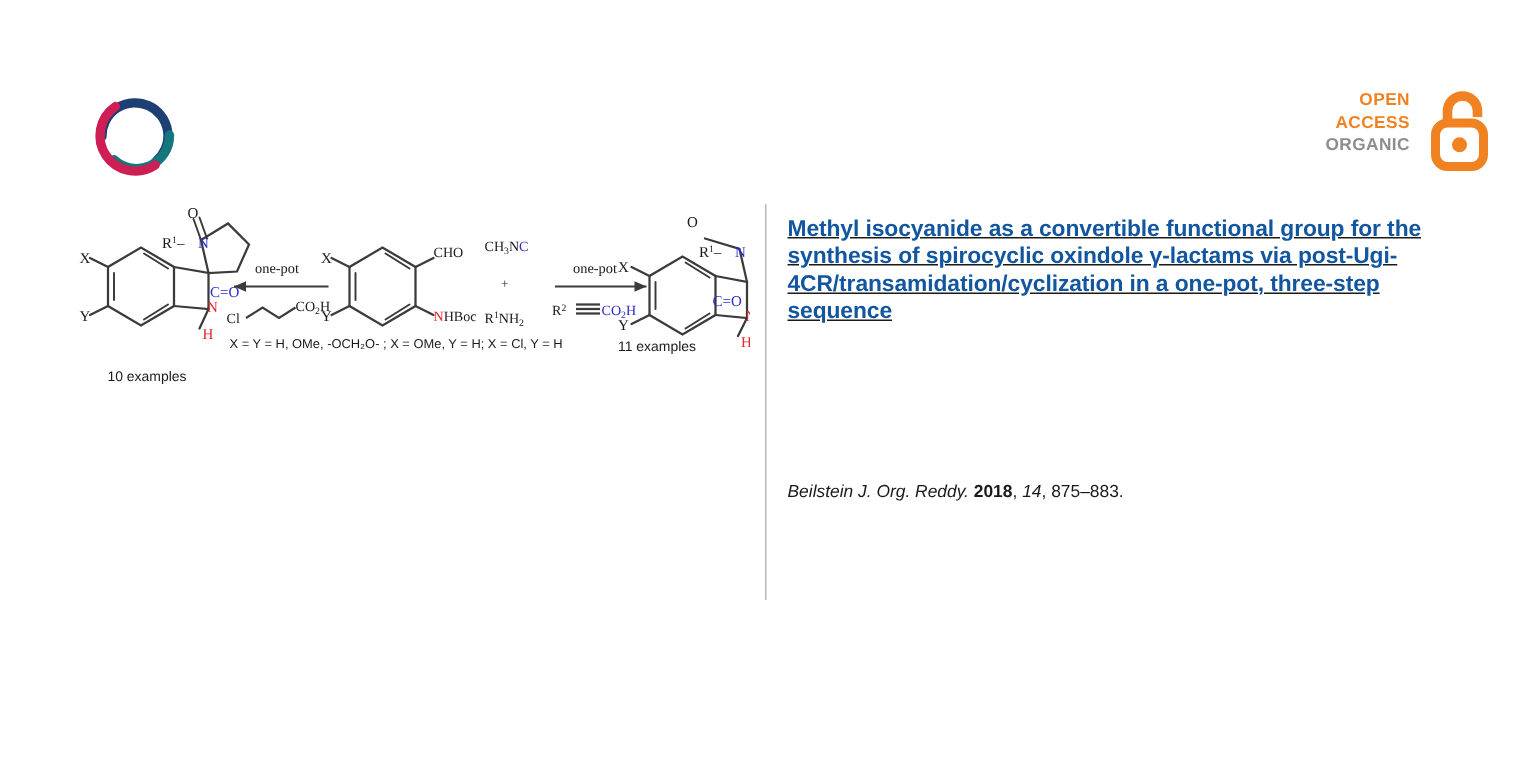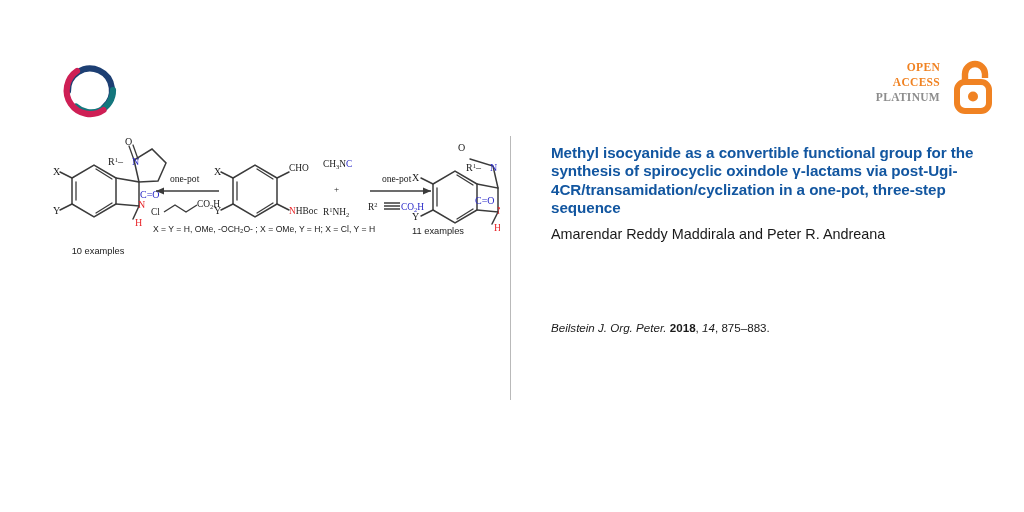--- a/index.html
+++ b/index.html
@@ -14,21 +14,21 @@
   .masthead{position:absolute;left:0;top:0;width:1024px;height:132px;}
   .logo-mark{position:absolute;left:56px;top:57px;width:68px;height:68px;}
   .logo-word{
     position:absolute;left:133px;top:69px;
     font-size:27.5px;letter-spacing:-0.2px;white-space:nowrap;
     color:#1b3a63;
   }
   .logo-word .b{font-weight:bold;color:#16325c;}
   .logo-word .rest{font-weight:normal;color:#2b4d72;}
 
-  .oa-badge{position:absolute;left:888px;top:58px;width:110px;height:62px;font-family:Liberation Serif, serif;}
+  .oa-badge{position:absolute;left:888px;top:58px;width:110px;height:62px;}
   .oa-text{position:absolute;right:58px;top:2px;text-align:right;line-height:15px;}
   .oa-text div{font-size:11.5px;font-weight:bold;letter-spacing:.3px;}
   .oa-open{color:#f08222;}
   .oa-access{color:#f08222;}
   .oa-platinum{color:#8d8d8d;}
   .oa-lock{position:absolute;right:0;top:0;width:46px;height:56px;}
 
   
   .vrule{position:absolute;left:510px;top:136px;width:1px;height:264px;background:#b9b9b9;}
 
@@ -36,21 +36,21 @@
   .abstract{position:absolute;left:34px;top:134px;width:466px;height:122px;}
   .abstract svg{display:block;}
   .legend{position:absolute;left:137px;top:224px;width:300px;
           font-size:8.6px;line-height:11.5px;color:#1a1a1a;}
   .legend .ln{white-space:nowrap;margin-left:16px;}
   .cap{position:absolute;font-size:9.3px;color:#1a1a1a;text-align:center;}
   .cap-left{left:48px;top:226px;width:100px;margin-top:20px;}
   .cap-right{left:388px;top:226px;width:100px;}
 
   
-  .rcol{position:absolute;left:551px;top:144px;width:450px;}
+  .rcol{position:absolute;left:525px;top:144px;width:450px;text-decoration:underline;}
   .title{
     font-size:15.2px;line-height:18.3px;font-weight:bold;
     color:#1256a0;letter-spacing:-0.05px;margin:0;
   }
   .authors{
     margin:8px 0 0 0;font-size:14.4px;line-height:18px;color:#1a1a1a;
   }
   .citation{
     position:absolute;left:0;top:176px;font-size:11.6px;line-height:16px;color:#1a1a1a;
   }
@@ -77,21 +77,21 @@
 
         <path d="M21 14 A22.5 22.5 0 1 0 47.5 53" fill="none" stroke="#ce1f55" stroke-width="6.2" stroke-linecap="round"></path>
       </svg>
     </div>
 
 
     <div class="oa-badge">
       <div class="oa-text">
         <div class="oa-open">OPEN</div>
         <div class="oa-access">ACCESS</div>
-        <div class="oa-platinum">PLATINUM</div>
+        <div class="oa-platinum">ORGANIC</div>
       </div>
       <div class="oa-lock">
         <svg width="46" height="56" viewBox="0 0 46 56">
           <path d="M13 25 V16 A10 10 0 0 1 33 16 V20" fill="none" stroke="#f08222" stroke-width="6.4" stroke-linecap="butt"></path>
           <rect x="5" y="24" width="32" height="29" rx="8" ry="8" fill="none" stroke="#f08222" stroke-width="6"></rect>
           <circle cx="21" cy="38.5" r="5" fill="#f08222"></circle>
         </svg>
       </div>
     </div>
   </div>
@@ -200,19 +200,18 @@
 
   <div class="cap cap-left">10 examples</div>
   <div class="cap cap-right">11 examples</div>
 
   <div class="legend">
     <div class="ln">X = Y = H, OMe, -OCH₂O- ; X = OMe, Y = H; X = Cl, Y = H</div>
   </div>
 
   <div class="rcol">
     <h1 class="title">Methyl isocyanide as a convertible functional group for the synthesis of spirocyclic oxindole γ-lactams via post-Ugi-4CR/transamidation/cyclization in a one-pot, three-step sequence</h1>
-    <p class="authors">Amarendar Reddy Maddirala and Peter R. Andreana</p>
-
-    <div class="citation"><span class="jn">Beilstein J. Org. Peter.</span> <span class="yr">2018</span>, <span class="vol">14</span>, <span>875–883.</span></div>
+
+    <div class="citation"><span class="jn">Beilstein J. Org. Reddy.</span> <span class="yr">2018</span>, <span class="vol">14</span>, <span>875–883.</span></div>
 
   </div>
 
 </div>
 
 </body></html>

